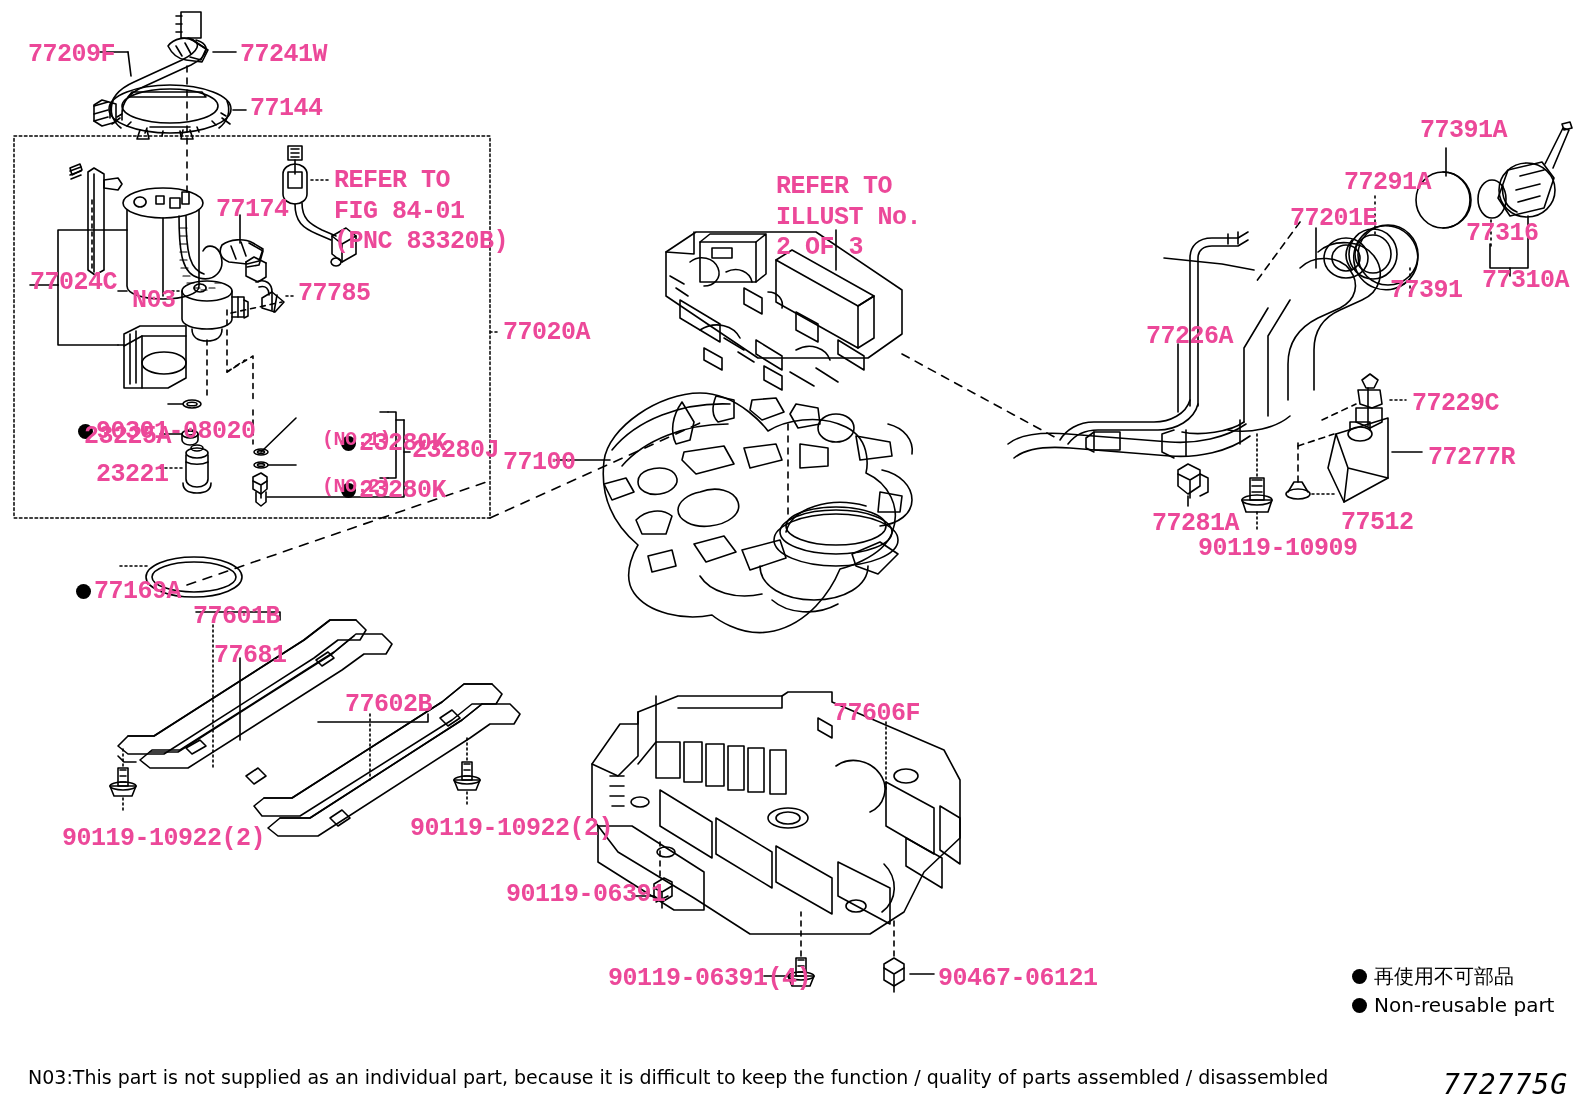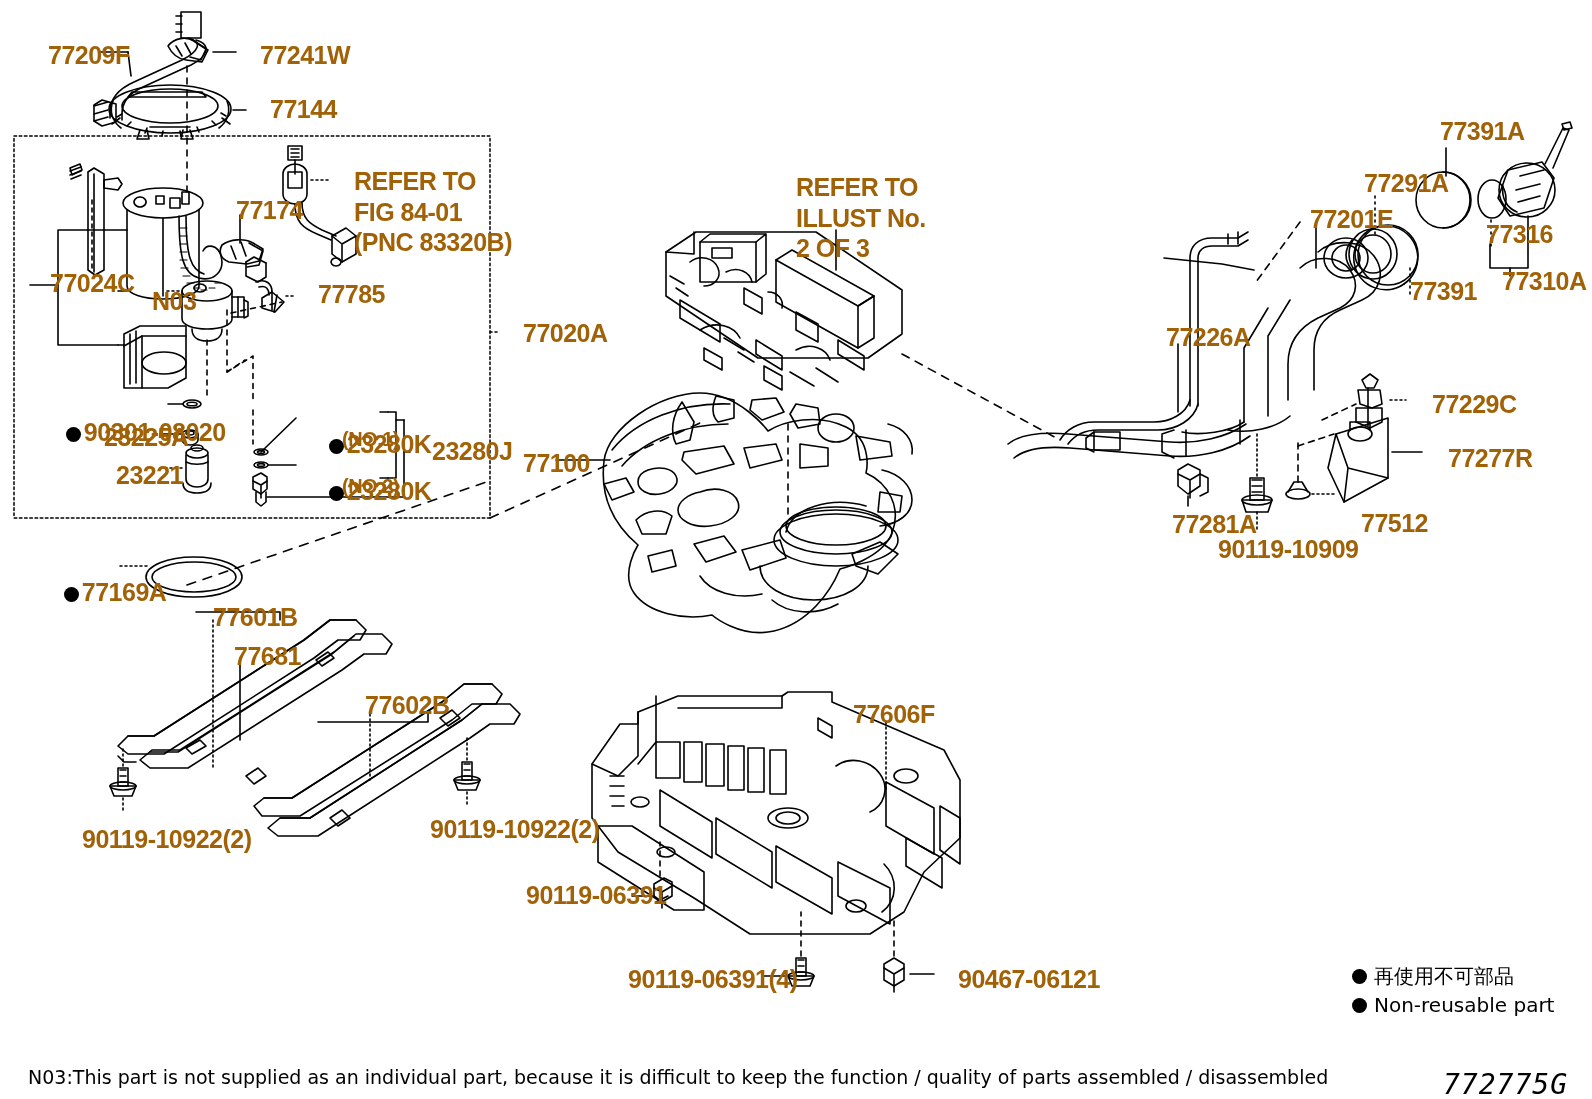--- a/index.html
+++ b/index.html
@@ -1,21 +1,21 @@
 <!DOCTYPE html>
 <html><head>
 <meta charset="utf-8">
 <style>
   html,body{margin:0;padding:0;background:#ffffff;}
   body{width:1592px;height:1099px;position:relative;overflow:hidden;
        font-family:"DejaVu Sans Mono","Liberation Mono",monospace;color:#000;}
   #stage{position:absolute;left:0;top:0;width:1592px;height:1099px;}
   svg.art{position:absolute;left:0;top:0;width:1592px;height:1099px;overflow:visible;}
-  .lbl{position:absolute;white-space:pre;font-family:Liberation Sans, sans-serif;
-       font-size:25px;letter-spacing:-0.5px;line-height:1.06;color:#a16207;font-weight:600;margin-left:20px;}
+  .lbl{position:absolute;white-space:pre;font-family:Liberation Mono, monospace;
+       font-size:25px;letter-spacing:-0.5px;line-height:1.06;color:#ec4899;font-weight:600;}
   .lbl.sm{font-size:20px;}
   .lbl.multi{line-height:1.22;}
   .dot{display:inline-block;width:15px;height:15px;border-radius:50%;background:#000;
        vertical-align:-1px;margin-right:3px;}
   .note{position:absolute;white-space:pre;font-family:"DejaVu Sans","Liberation Sans",sans-serif;
         font-size:19px;color:#000;letter-spacing:0px;}
   .legend{position:absolute;font-family:"DejaVu Sans","Liberation Sans",sans-serif;font-size:20px;}
   .legend div{display:flex;align-items:center;gap:7px;line-height:1.45;}
   .legend .dot{margin:0;}
   .code{position:absolute;font-family:"DejaVu Sans Mono","Liberation Mono",monospace;

